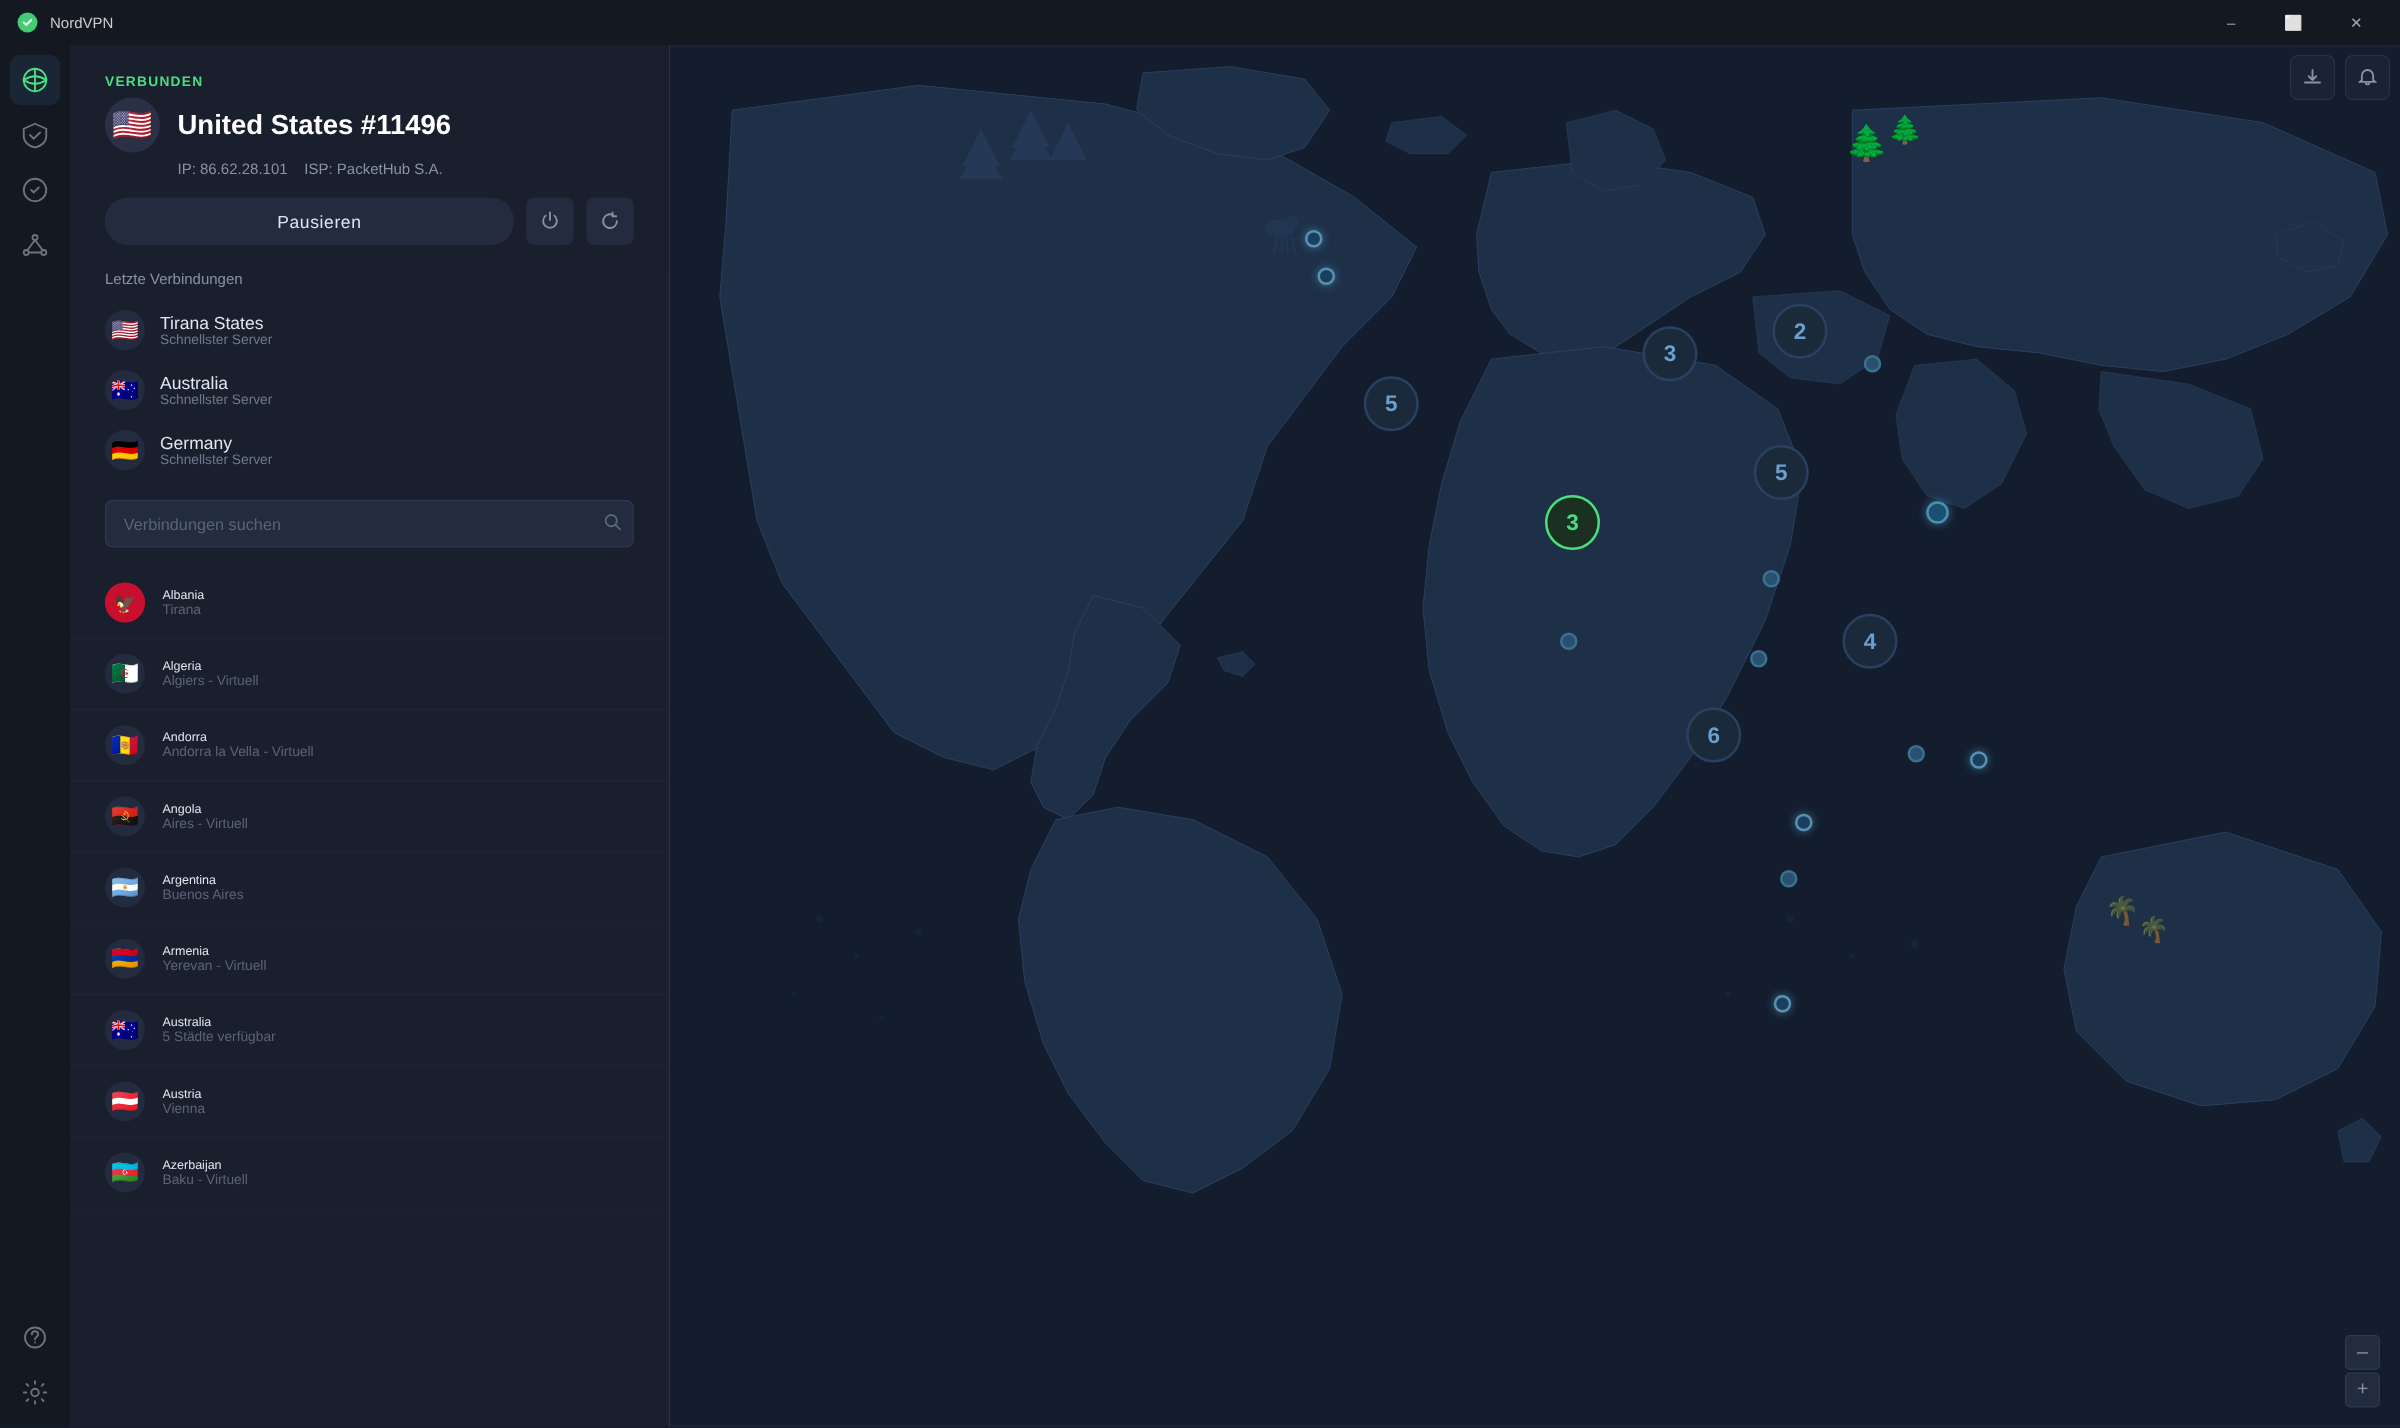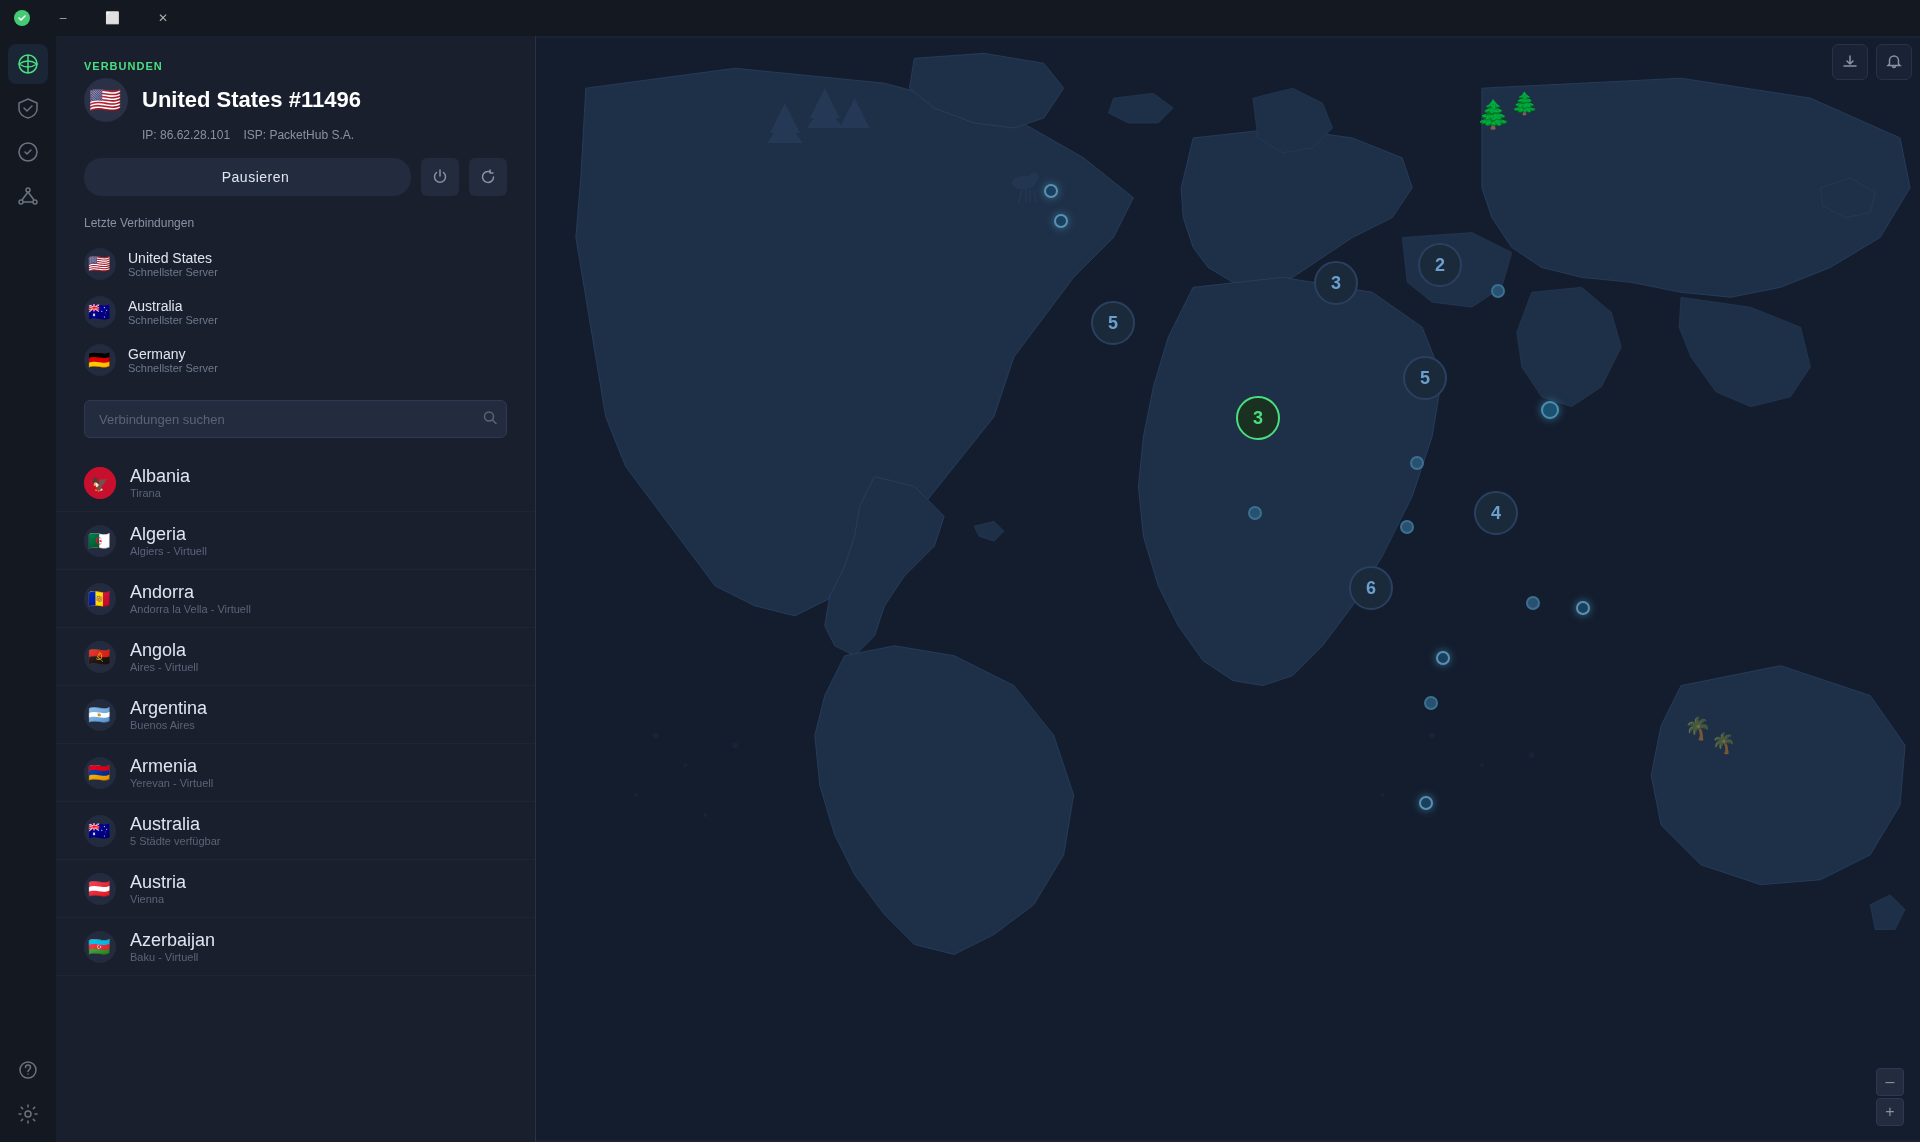--- a/index.html
+++ b/index.html
@@ -284,21 +284,21 @@
       border-radius: 50%;
       font-size: 18px;
       display: flex;
       align-items: center;
       justify-content: center;
       background: #232b3e;
       flex-shrink: 0;
       overflow: hidden;
     }
     .country-name {
-      font-size: 18px;
+      font-size: 10px;
       color: #e0e6f0;
       font-weight: 500;
     }
     .country-sub {
       font-size: 11px;
       color: #5a6478;
     }
 
     
     .map-area {
@@ -408,20 +408,21 @@
 </head>
 <body>
 
 <div class="title-bar">
   <div class="title-bar-logo">
     <svg width="18" height="18" viewBox="0 0 18 18" fill="none">
       <circle cx="9" cy="9" r="8" fill="#4ade80" opacity="0.9"></circle>
       <path d="M6 9l2 2 4-4" stroke="#fff" stroke-width="1.5" fill="none" stroke-linecap="round"></path>
     </svg>
   </div>
+  <span class="title-bar-title">NordVPN</span>
   <div class="title-bar-controls">
     <button class="title-bar-btn">–</button>
     <button class="title-bar-btn">⬜</button>
     <button class="title-bar-btn close">✕</button>
   </div>
 </div>
 
 <div class="app-body">
 
   <nav class="nav-sidebar">
@@ -497,21 +498,21 @@
           </svg>
         </button>
       </div>
     </div>
 
     <div class="recent-section">
       <div class="recent-title">Letzte Verbindungen</div>
       <div class="recent-item">
         <div class="recent-flag">🇺🇸</div>
         <div>
-          <div class="recent-name">United States</div>
+          <div class="recent-name">Tirana States</div>
           <div class="recent-sub">Schnellster Server</div>
         </div>
       </div>
       <div class="recent-item">
         <div class="recent-flag">🇦🇺</div>
         <div>
           <div class="recent-name">Australia</div>
           <div class="recent-sub">Schnellster Server</div>
         </div>
       </div>

